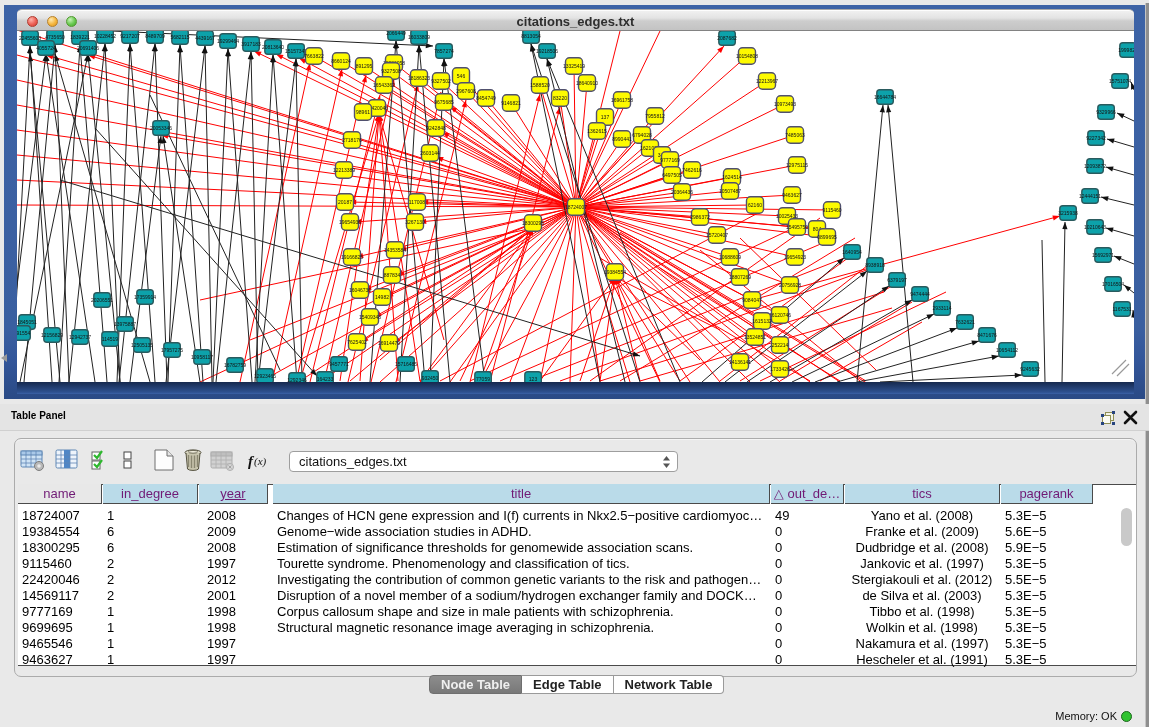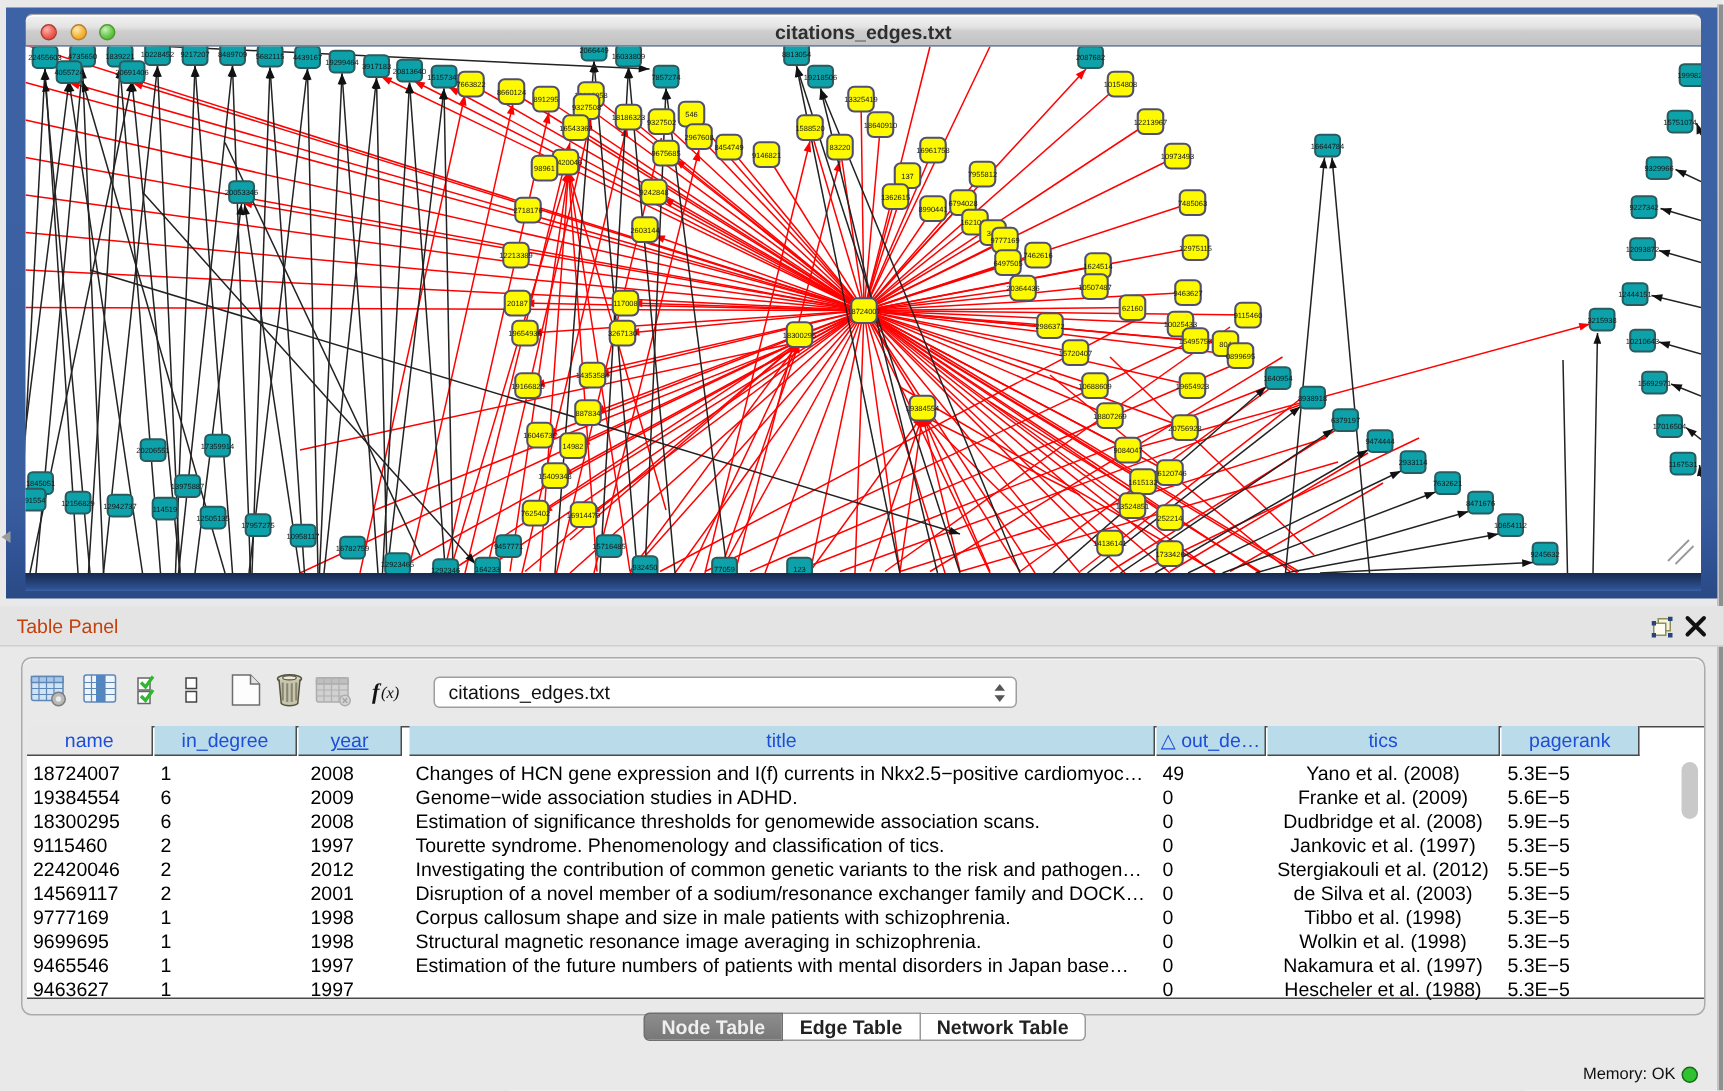--- a/index.html
+++ b/index.html
@@ -8,27 +8,27 @@
 #blueshadow { position:absolute; left:17px; top:382px; width:1117px; height:12px;
   background:linear-gradient(180deg,#16294e,#2e5190 85%,#3b61a6); }
 #macwin { position:absolute; left:17px; top:9px; width:1117px; height:373px; border-radius:5px 5px 0 0; }
 #titlebar { position:absolute; left:0; top:0; width:1117px; height:22px; border-radius:5px 5px 0 0;
   background:linear-gradient(180deg,#f2f2f2,#e3e3e3 40%,#cdcdcd 55%,#c3c3c3); border-bottom:1px solid #828282; box-shadow:inset 0 1px 0 #fdfdfd; border-top:1px solid #a9a9a9; }
 #titlebar .t { position:absolute; width:100%; text-align:center; top:4px; font-size:13px; font-weight:bold; color:#2e2e2e; }
 .light { position:absolute; top:6px; width:11px; height:11px; border-radius:50%; }
 #graph { position:absolute; left:0; top:22px; width:1117px; height:351px; background:#fff; }
 #rightstrip { position:absolute; right:0; top:3px; width:4px; height:724px; background:#8f8f8f; border-left:1px solid #c5c5c5; }
 #tptitle { position:absolute; left:0; top:404px; width:1149px; height:27px; background:#e4e4e4; border-bottom:1px solid #d0d0d0; }
-#tptitle .t { position:absolute; left:11px; top:6px; font-size:13px; color:#c2410c; }
+#tptitle .t { position:absolute; left:11px; top:6px; font-size:10px; color:#000000;font-weight:bold; }
 #panel { position:absolute; left:14px; top:438px; width:1123px; height:239px; background:#e9e9e9;
   border:1px solid #ababab; border-radius:7px; box-shadow:inset 0 1px 0 #f5f5f5; }
 #tablewrap { position:absolute; left:18px; top:484px; width:1118px; height:182px; background:#fff;
   border-top:1px solid #4a4a4a; border-bottom:1px solid #4a4a4a; }
 .hcell { position:absolute; top:484px; height:20px; border-right:1px solid #4a4a4a; font-size:13px;
-  text-align:center; color:#1d4ed8; line-height:20px; background:#badbe9; border-bottom:1px solid #4a4a4a;}
+  text-align:center; color:#701a75; line-height:20px; background:#badbe9; border-bottom:1px solid #4a4a4a;}
 .row { position:absolute; left:18px; width:1104px; height:16px; font-size:13px; color:#000; }
 .row span { position:absolute; top:0; line-height:16px; }
 .row .ctr { text-align:center; }
 #tabs { position:absolute; left:429px; top:675px; height:19px; display:flex; font-size:13px; font-weight:bold; }
 .tab { height:19px; line-height:18px; padding:0 11px; background:#fff; border:1px solid #9a9a9a; border-left:none; color:#222; }
 .tab.sel { background:linear-gradient(180deg,#8d8d8d,#787878); color:#efefef; border:1px solid #6f6f6f;
   border-radius:4px 0 0 4px; }
 .tab.last { border-radius:0 4px 4px 0; }
 #mem { position:absolute; right:32px; top:710px; font-size:11px; color:#111; }
 #memdot { position:absolute; right:17px; top:711px; width:11px; height:11px; border-radius:50%;
@@ -863,21 +863,21 @@
       <span style="left:189px">2012</span>
 <span style="left:259px;width:488px;overflow:hidden;white-space:nowrap">Investigating the contribution of common genetic variants to the risk and pathogen…</span>
 <span style="left:757px">0</span>
       <span class="ctr" style="left:826px;width:156px">Stergiakouli et al. (2012)</span>
       <span style="left:987px">5.5E−5</span>
     </div>
 <div class="row" style="top:588px">
 <span style="left:4px">14569117</span>
       <span style="left:89px">2</span>
       <span style="left:189px">2001</span>
-<span style="left:259px;width:488px;overflow:hidden;white-space:nowrap">Disruption of a novel member of a sodium/resonance exchanger family and DOCK…</span>
+<span style="left:259px;width:488px;overflow:hidden;white-space:nowrap">Disruption of a novel member of a sodium/hydrogen exchanger family and DOCK…</span>
 <span style="left:757px">0</span>
       <span class="ctr" style="left:826px;width:156px">de Silva et al. (2003)</span>
       <span style="left:987px">5.3E−5</span>
     </div>
 <div class="row" style="top:604px">
 <span style="left:4px">9777169</span>
       <span style="left:89px">1</span>
       <span style="left:189px">1998</span>
 <span style="left:259px;width:488px;overflow:hidden;white-space:nowrap">Corpus callosum shape and size in male patients with schizophrenia.</span>
 <span style="left:757px">0</span>
@@ -890,31 +890,30 @@
       <span style="left:189px">1998</span>
 <span style="left:259px;width:488px;overflow:hidden;white-space:nowrap">Structural magnetic resonance image averaging in schizophrenia.</span>
 <span style="left:757px">0</span>
       <span class="ctr" style="left:826px;width:156px">Wolkin et al. (1998)</span>
       <span style="left:987px">5.3E−5</span>
     </div>
 <div class="row" style="top:636px">
 <span style="left:4px">9465546</span>
       <span style="left:89px">1</span>
       <span style="left:189px">1997</span>
-<span style="left:259px;width:488px;overflow:hidden;white-space:nowrap">Estimation of the future numbers of patients with mental disorders in Japan base…</span>
 <span style="left:757px">0</span>
       <span class="ctr" style="left:826px;width:156px">Nakamura et al. (1997)</span>
       <span style="left:987px">5.3E−5</span>
     </div>
 <div class="row" style="top:652px">
 <span style="left:4px">9463627</span>
       <span style="left:89px">1</span>
       <span style="left:189px">1997</span>
 <span style="left:757px">0</span>
-      <span class="ctr" style="left:826px;width:156px">Hescheler et al. (1988)</span>
+      <span class="ctr" style="left:826px;width:156px">Hescheler et al. (1991)</span>
       <span style="left:987px">5.3E−5</span>
     </div>
 
   <div style="position:absolute;left:1121px;top:508px;width:11px;height:38px;background:#c9c9c9;border-radius:6px;"></div>
   <div id="tabs">
     <div class="tab sel">Node Table</div>
     <div class="tab">Edge Table</div>
     <div class="tab last">Network Table</div>
   </div>
   <div style="position:absolute;left:1px;top:354px;width:0;height:0;border-top:4px solid transparent;border-bottom:4px solid transparent;border-right:6px solid #9a9a9a;"></div>

